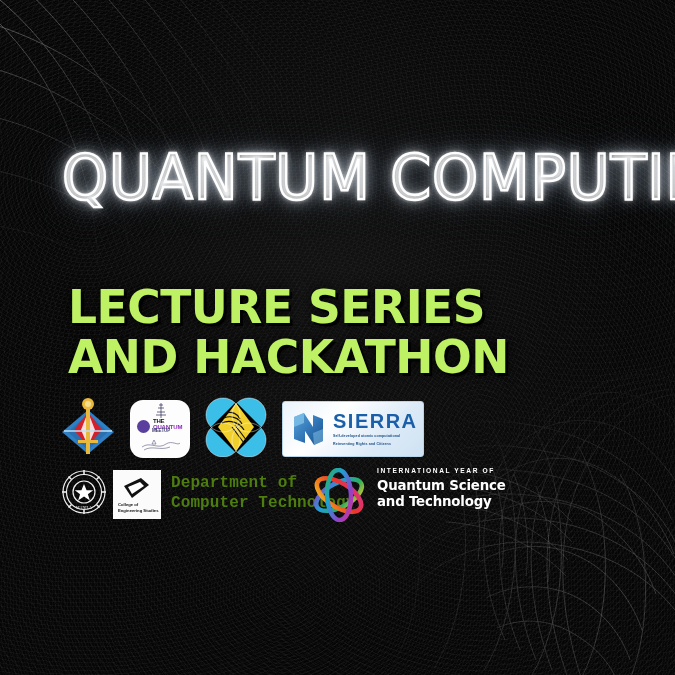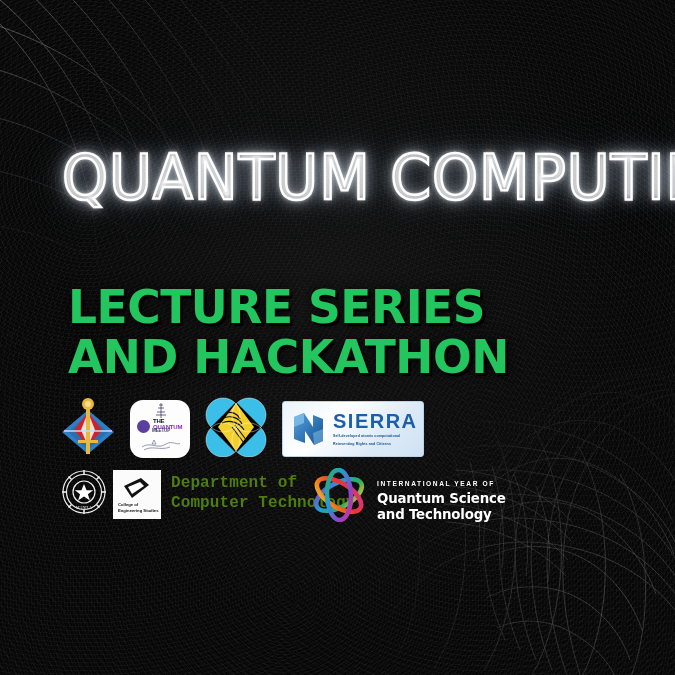--- a/index.html
+++ b/index.html
@@ -59,21 +59,21 @@
   }
 
   
   .subtitle{
     position:absolute;left:68px;top:283px;
     font-family:"DejaVu Sans",sans-serif;
     font-weight:bold;
     font-size:47px;
     line-height:1.02;
     letter-spacing:-.5px;
-    color:#22c55e;
+    color:#bef264;
     text-shadow:3px 3px 0 rgba(0,0,0,.85), 0 0 14px rgba(0,0,0,.9);
     white-space:nowrap;
   }
   .subtitle span{display:block;transform:scaleX(.97);transform-origin:left center;}
   .sub2{margin-top:2px;}
 
   
   .logo-row{position:absolute;display:flex;align-items:center;}
   #logo-row-1{left:60px;top:396px;gap:14px;}
   #logo-row-2{left:60px;top:468px;gap:0px;}
@@ -139,21 +139,21 @@
   .college .c-shape{position:absolute;left:8px;top:7px;width:30px;height:22px;}
   .college .c-t1{position:absolute;left:5px;top:32px;font-size:4.2px;color:#111;font-weight:bold;}
   .college .c-t2{position:absolute;left:5px;top:38px;font-size:4.2px;color:#111;font-weight:bold;}
 
   .dept-text{
     margin-left:10px;color:#4d7c0f;font-family:Liberation Mono, monospace;
     font-weight:bold;font-size:16px;line-height:1.22;letter-spacing:.1px;
   }
 
   
-  #iyq-block{position:absolute;left:310px;top:468px;display:flex;align-items:flex-end;}
+  #iyq-block{position:absolute;left:310px;top:468px;display:flex;align-items:flex-start;}
   .iyq-mark{width:58px;height:54px;flex:0 0 auto;}
   .iyq-text{margin-left:9px;color:#fff;}
   .iyq-eyebrow{
     font-family:"Liberation Sans",sans-serif;font-weight:bold;font-size:6.6px;
     letter-spacing:1.6px;color:#fff;line-height:1;margin-bottom:2px;
   }
   .iyq-l1,.iyq-l2{
     font-family:"DejaVu Sans",sans-serif;font-weight:bold;font-size:14.5px;
     line-height:1.12;color:#fff;letter-spacing:-.2px;transform:scaleX(.92);
     transform-origin:left center;

